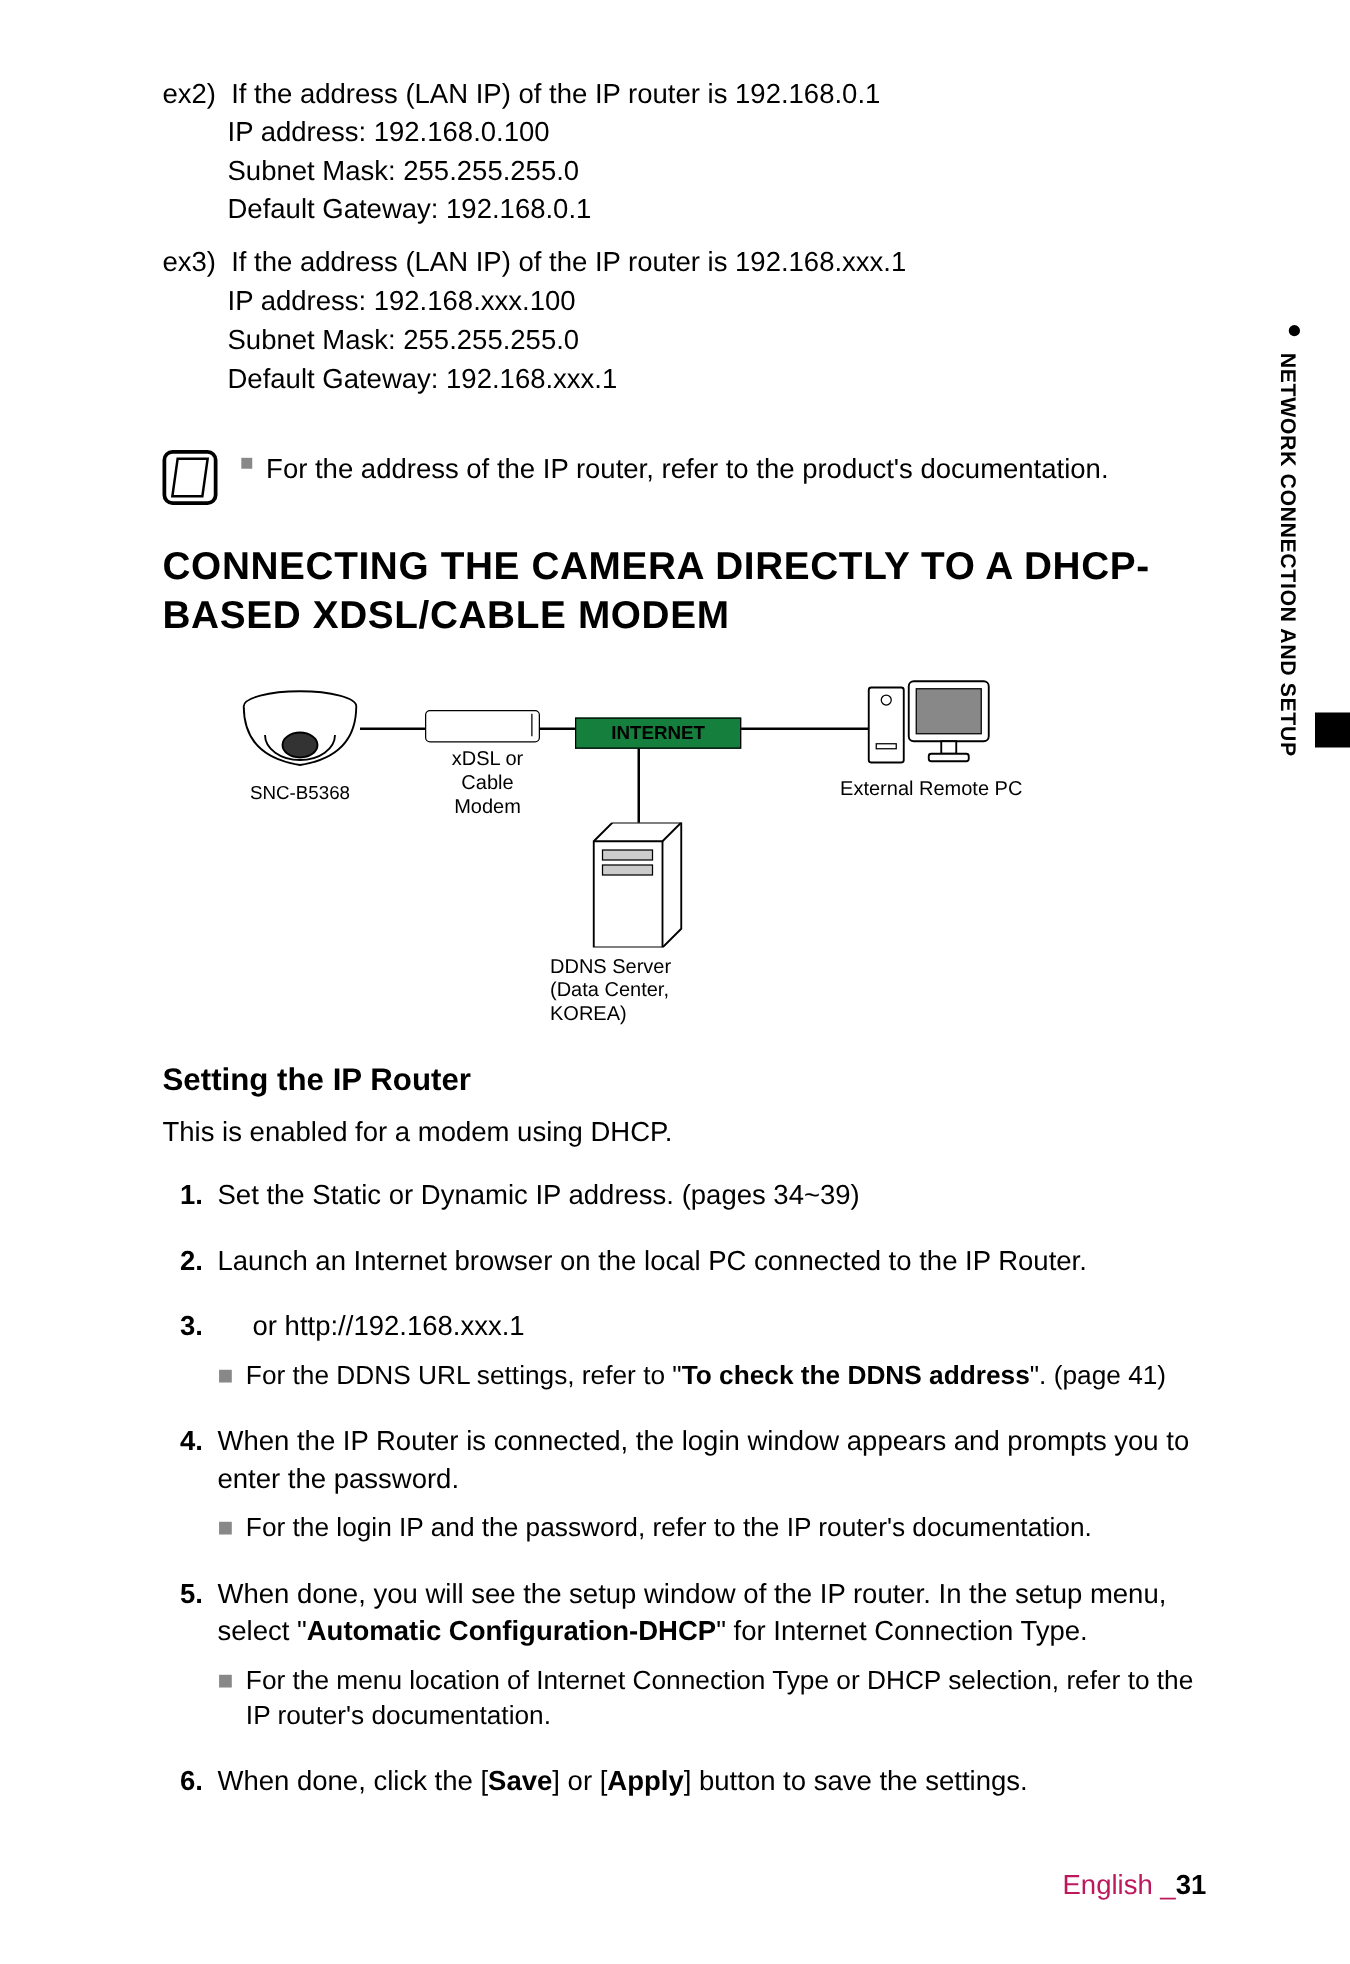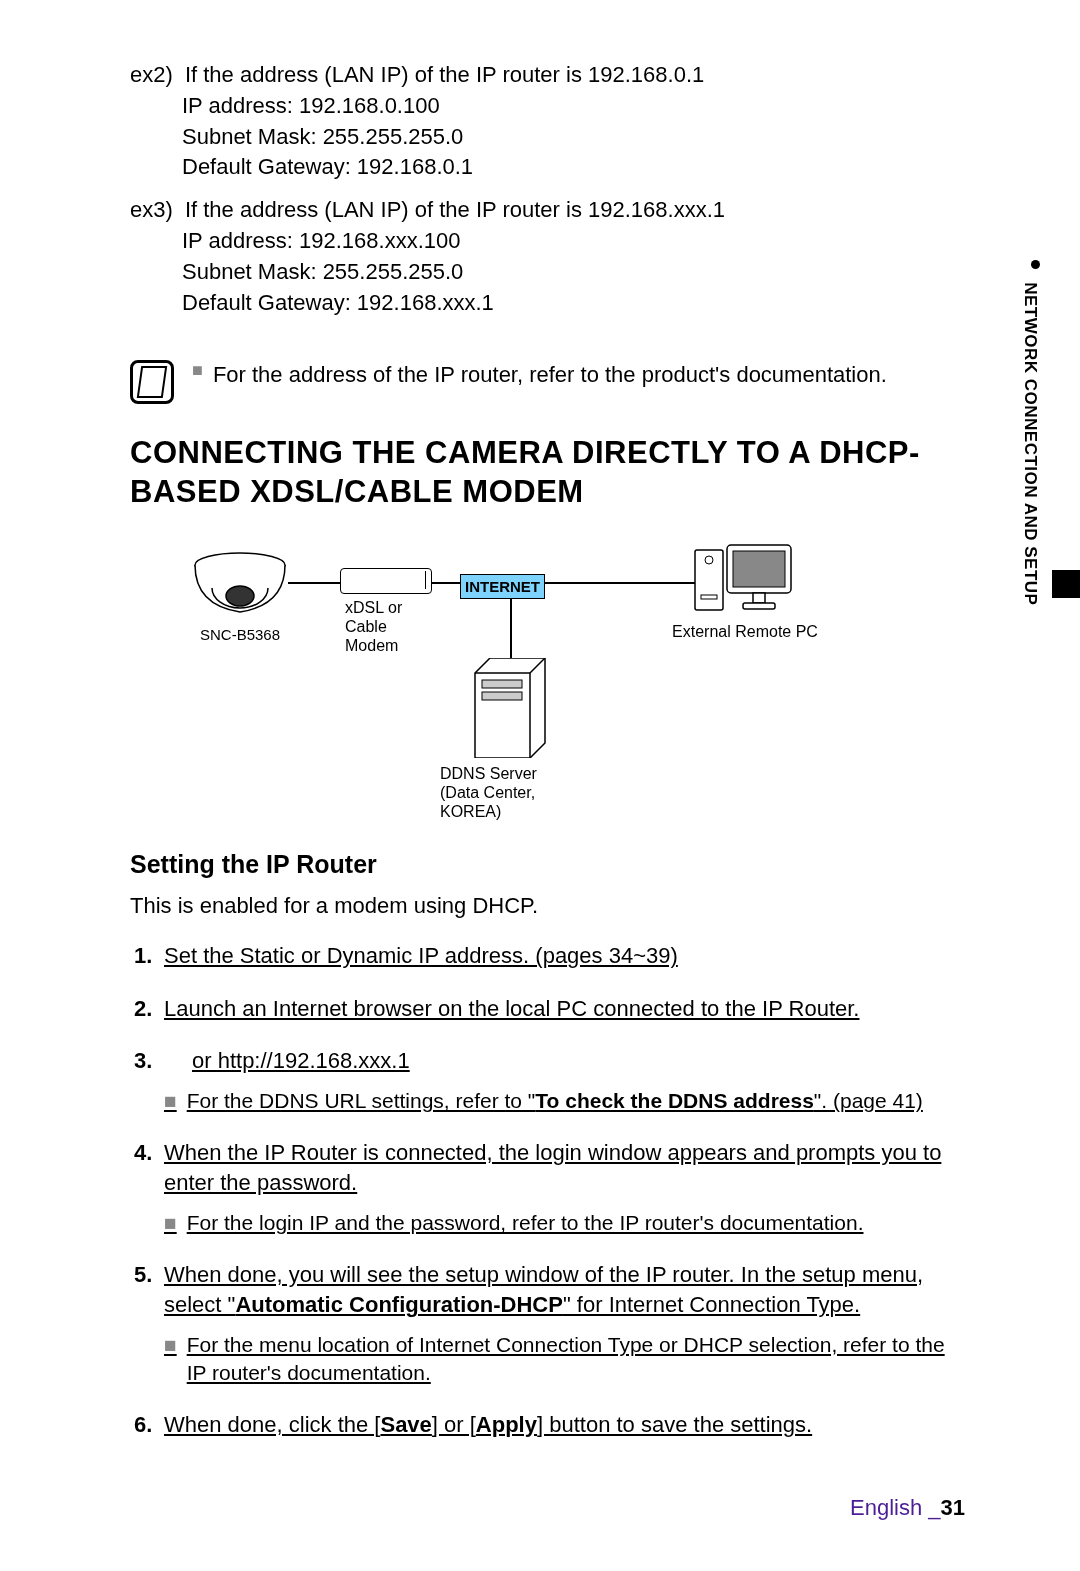--- a/index.html
+++ b/index.html
@@ -115,32 +115,32 @@
     right: -1px; top: 2px;
     width: 6px; height: 18px;
     border-left: 1px solid #000;
   }
   .modem-label {
     position: absolute;
     left: 175px;
     top: 58px;
     font-size: 16px;
     line-height: 1.2;
-    text-align: left;
+    text-align: center;
     width: 90px;
   }
   .internet-box {
     position: absolute;
     left: 290px;
     top: 34px;
-    padding: 3px 4px;
+    padding: 3px 28px;
     border: 1px solid #000;
     font-size: 15px;
     font-weight: bold;
-    background: #7dd3fc;
+    background: #15803d;
     z-index: 2;
   }
   .line-h1 {
     position: absolute;
     left: 118px;
     top: 42px;
     width: 410px;
     height: 2px;
     background: #000;
   }
@@ -189,24 +189,23 @@
     font-size: 25px;
     font-weight: bold;
     margin-bottom: 14px;
   }
   .intro {
     font-size: 22px;
     margin-bottom: 22px;
   }
   ol.steps {
     padding-left: 0;
-    margin: 4px;
+    margin: 14px;
     list-style: none;
     counter-reset: step;
-    text-decoration: underline;
   }
   ol.steps > li {
     counter-increment: step;
     font-size: 22px;
     line-height: 1.4;
     margin-bottom: 22px;
     padding-left: 30px;
     position: relative;
   }
   ol.steps > li::before {
@@ -260,21 +259,21 @@
     width: 28px;
     height: 28px;
     background: #000;
   }
   .footer {
     position: absolute;
     bottom: 50px;
     right: 115px;
     font-size: 22px;
   }
-  .footer .lang { color: #4c1d95; }
+  .footer .lang { color: #be185d; }
   .footer .pg { font-weight: bold; }
 </style>
 </head>
 <body>
 
 <div class="page">
 
   <div class="examples">
     <div class="ex-block">
       <span class="ex-label">ex2)</span>

